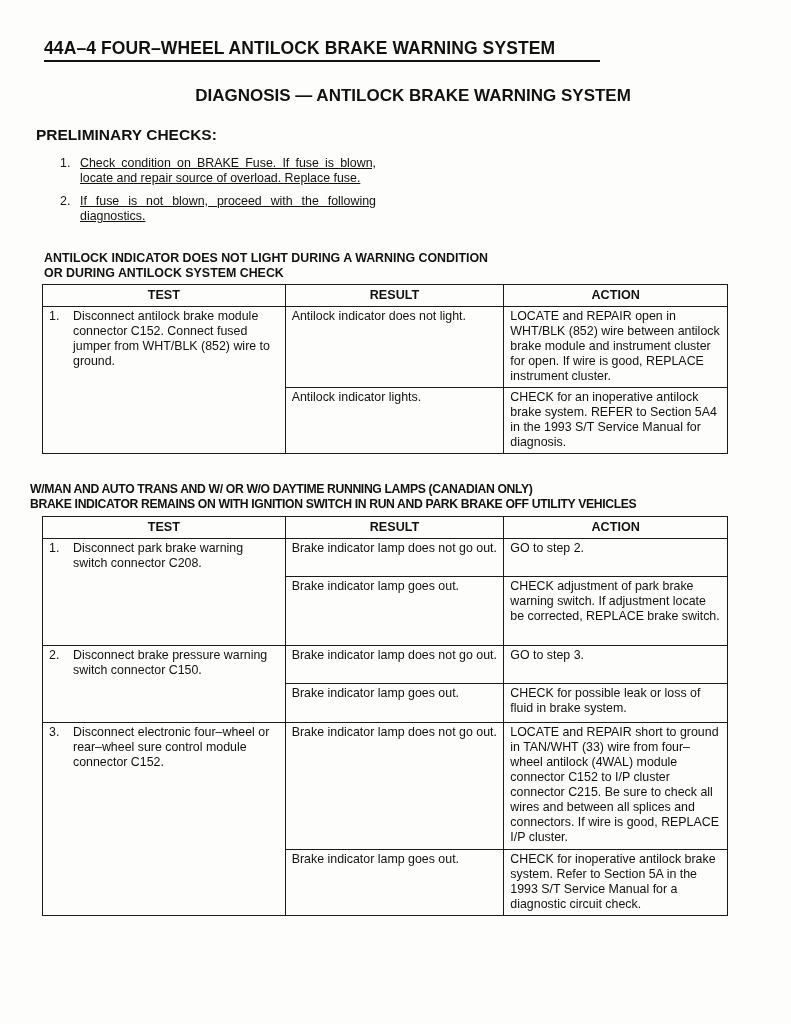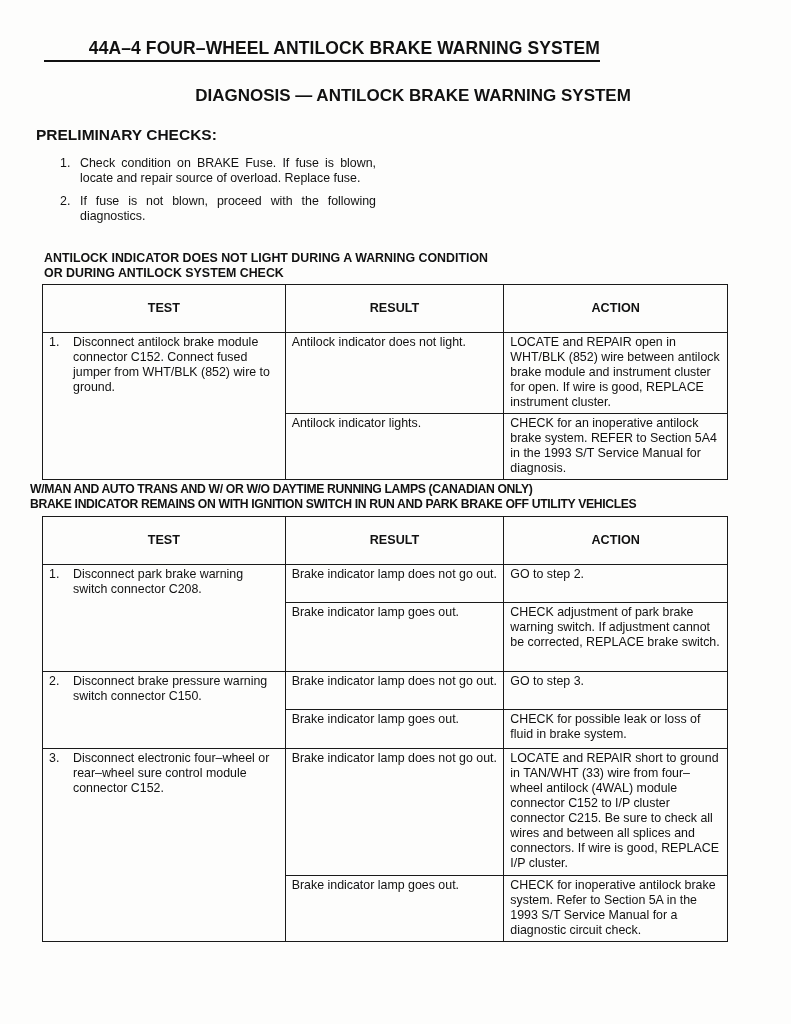--- a/index.html
+++ b/index.html
@@ -1,27 +1,27 @@
 <!DOCTYPE html>
 <html><head>
 <meta charset="utf-8">
 <style>
   html, body { margin:0; padding:0; }
   body { width:791px; height:1024px; background:#fdfdfc; color:#111; font-family:"Liberation Sans", sans-serif; position:relative; overflow:hidden; }
-  .page-header { position:absolute; left:44px; top:38px; width:556px; font-weight:bold; font-size:17.5px; letter-spacing:0.1px; border-bottom:2px solid #111; padding-bottom:2px; line-height:20px;text-align:right; }
+  .page-header { position:absolute; left:44px; top:38px; width:556px; font-weight:bold; font-size:17.5px; letter-spacing:0.1px; border-bottom:2px solid #111; padding-bottom:2px; line-height:20px; }
   .section-title { position:absolute; left:0; width:770px; top:86px; text-align:center; font-weight:bold; font-size:17px;padding-left:28px; }
   .prelim-title { position:absolute; left:36px; top:126px; font-weight:bold; font-size:15.5px; }
   .prelim-list { position:absolute; left:60px; top:156px; width:316px; font-size:12.4px; line-height:15px; margin:0; padding:0; list-style:none; }
   .prelim-list li { display:flex; margin-bottom:8px; text-align:justify; }
   .prelim-list li .num { width:20px; flex:none; }
-  .prelim-list li .txt { flex:1; }
+  .prelim-list li .txt { flex:1;text-decoration:underline; }
   .table-caption { position:absolute; text-align:left; font-weight:bold; font-size:12.4px; line-height:14.5px; }
   table.diag { position:absolute; border-collapse:collapse; font-size:12.4px; line-height:15px; }
   table.diag th, table.diag td { border:1.5px solid #1a1a1a; vertical-align:top; padding:2px 6px 3px 6px; text-align:left; }
-  table.diag th { text-align:center; font-weight:bold; font-size:12.6px; padding:16px 6px; }
+  table.diag th { text-align:center; font-weight:bold; font-size:12.6px; padding:3px 6px; }
   .test-cell { display:flex; }
   .test-cell .num { width:24px; flex:none; }
 </style>
 </head>
 <body>
 
 <div class="page-header">44A–4  FOUR–WHEEL ANTILOCK BRAKE WARNING SYSTEM</div>
 
 <div class="section-title">DIAGNOSIS — ANTILOCK BRAKE WARNING SYSTEM</div>
 
@@ -92,21 +92,21 @@
       <div class="test-cell">
             <span class="num">1.</span>
             <span>Disconnect park brake warning switch connector C208.</span>
           </div>
     </td>
     <td>Brake indicator lamp does not go out.</td>
     <td>GO to step 2.</td>
   </tr>
   <tr style="height:69px;">
     <td>Brake indicator lamp goes out.</td>
-    <td>CHECK adjustment of park brake warning switch. If adjustment cannot be corrected, REPLACE brake switch.</td>
+    <td>CHECK adjustment of park brake warning switch. If adjustment locate be corrected, REPLACE brake switch.</td>
   </tr>
 
   <tr style="height:38px;">
     <td rowspan="2">
       <div class="test-cell">
             <span class="num">2.</span>
             <span>Disconnect brake pressure warning switch connector C150.</span>
           </div>
     </td>
     <td>Brake indicator lamp does not go out.</td>

